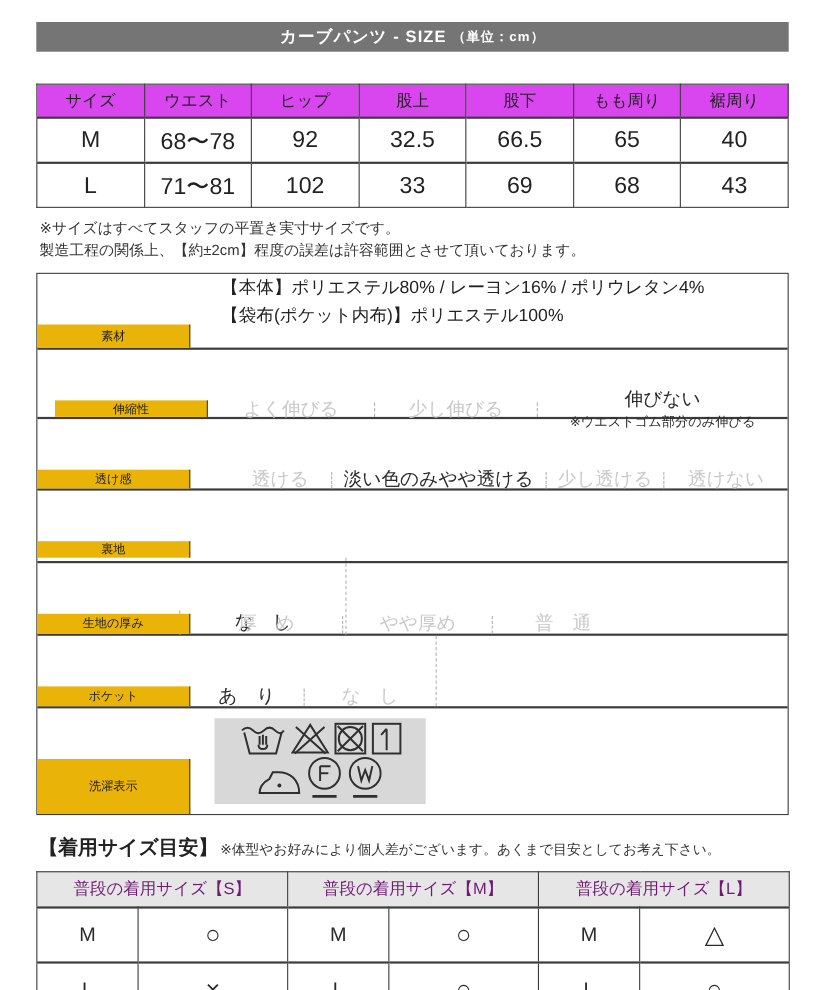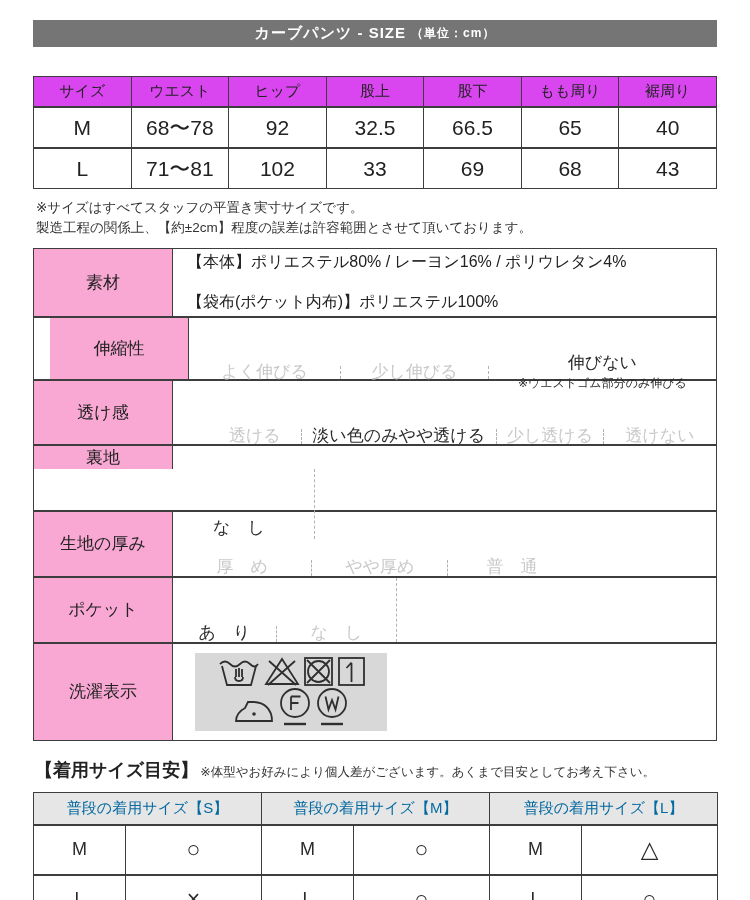--- a/index.html
+++ b/index.html
@@ -27,41 +27,42 @@
     border:1px solid #3d3d3d;border-top:2px solid #3d3d3d;
   }
 
   .notes{margin:9px 33px 0 36px;font-size:13.5px;color:#333;line-height:1.5;}
 
   
   .spec{margin:9px 33px 0;border:1px solid #3d3d3d;width:682px;}
   .spec-row{display:flex;border-top:2px solid #3d3d3d;}
   .spec-row:first-child{border-top:none;}
   .spec-label{
-    width:138px;flex:none;background:#f9a8d4;display:flex;align-items:center;
-    justify-content:center;font-size:17px;color:#222;border-right:1px solid #3d3d3d;
+    width:138px;flex:none;background:#eab308;display:flex;align-items:center;
+    justify-content:center;font-size:11px;color:#222;border-right:1px solid #3d3d3d;
     text-align:center;
+    margin-top:46px;
   }
   .spec-content{flex:1;display:flex;align-items:stretch;}
   .opt{display:flex;flex-direction:column;align-items:center;justify-content:center;
        font-size:17px;text-align:center;line-height:1.3;margin-top:48px;}
   .opt + .opt{border-left:1px dashed #b3b3b3;}
   .off{color:#c9c9c9;}
   .on{color:#2b2b2b;}
   .opt .opt-note{font-size:12px;color:#2b2b2b;margin-top:2px;}
   .r-material{height:67px;}
   .r-stretch{height:61px;padding-left:16px;}
   .r-sheer{height:63px;gap:36px;}
   .r-lining{height:64px;flex-direction:column;}
   .r-thickness{height:64px;}
   .r-pocket{height:64px;}
   .r-care{height:96px;}
   .material-text{
-    display:flex;flex-direction:column;justify-content:space-between;
-    padding-left:14px;font-size:16px;line-height:1.65;color:#222;
+    display:flex;flex-direction:column;justify-content:flex-start;
+    padding-left:28px;font-size:16px;line-height:1.65;color:#222;
   }
   
   .stretch-1{width:28.8%;} .stretch-2{width:27.9%;} .stretch-3{width:43.3%;}
   .sheer-1{width:18.2%;} .sheer-2{width:38.5%;} .sheer-3{width:21.1%;} .sheer-4{width:22.2%;}
   .two-1{width:19%;} .two-2{width:22%;} .two-3{width:59%;border-left:1px dashed #b3b3b3;}
   .thick-1{width:25.5%;} .thick-2{width:24.8%;} .thick-3{width:23.5%;} .thick-4{width:26.2%;}
 
   
   .care-cell{display:flex;align-items:center;}
   .care-panel{
@@ -75,21 +76,21 @@
   }
   .care-panel .dot{fill:#2f2f2f;stroke:none;}
   .care-panel .bar{stroke-width:2.4;}
 
   
   .fit-head{margin:17px 33px 0 35px;font-size:18px;font-weight:bold;color:#222;
             display:flex;align-items:baseline;}
   .fit-head .fit-note{font-size:12.5px;font-weight:normal;color:#333;margin-left:2px;}
   .fit-table{margin:10px 0 0 33px;width:684px;table-layout:fixed;}
   .fit-table th{
-    background:#e6e6e6;font-size:15px;font-weight:normal;height:29px;color:#0369a1;
+    background:#e6e6e6;font-size:15px;font-weight:normal;height:29px;color:#701a75;
     border:1px solid #3d3d3d;border-bottom:2px solid #3d3d3d;
   }
   .fit-table td{
     text-align:center;height:46px;border:1px solid #3d3d3d;
     border-top:2px solid #3d3d3d;color:#2b2b2b;
   }
   .fit-table td.sz{font-size:18px;}
   .fit-table td.mk{font-size:23px;}
 </style>
 </head>

